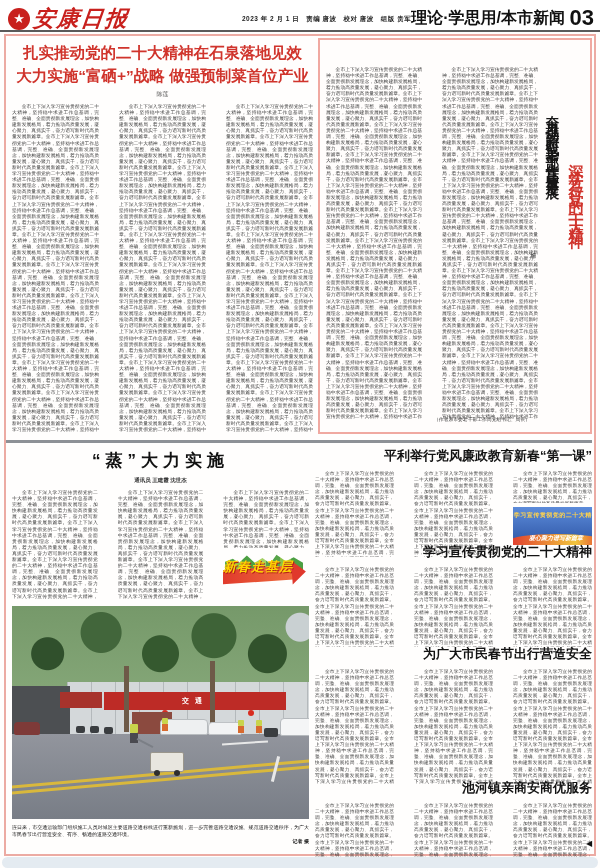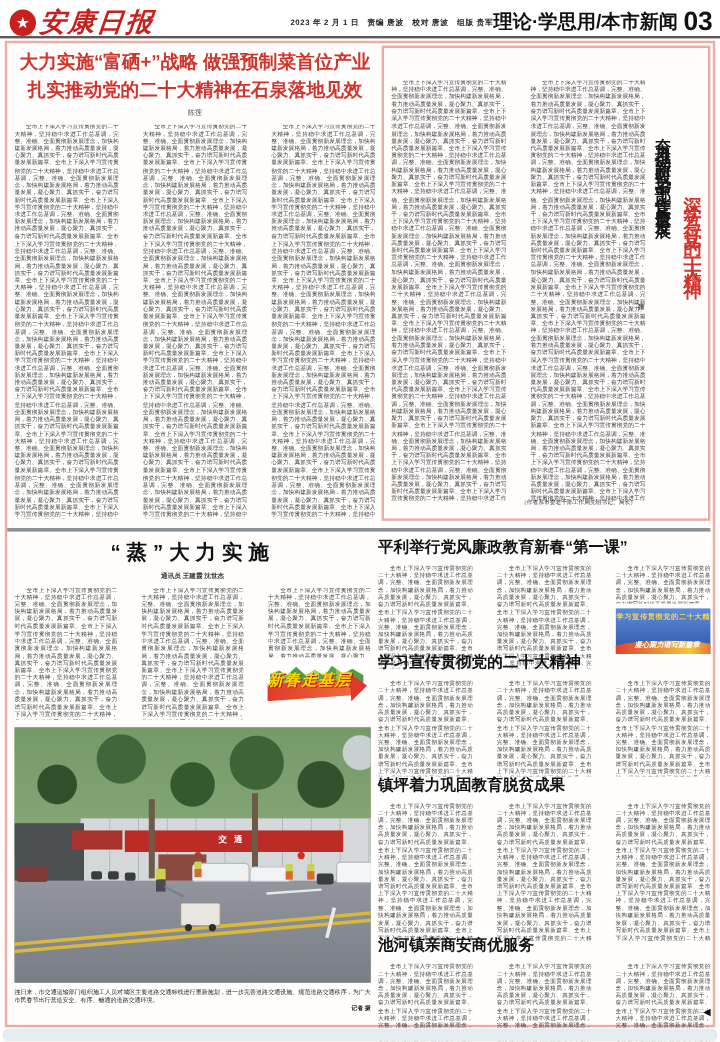--- a/index.html
+++ b/index.html
@@ -90,21 +90,21 @@
   .machine { position:absolute; left:138px; top:146px; width:34px; height:20px; background:#e8e6df; border:1px solid #9a968c; border-radius:2px; }
   .machine:before { content:""; position:absolute; left:3px; bottom:-5px; width:6px; height:6px; border-radius:50%; background:#2e2e2e; }
   .machine:after { content:""; position:absolute; right:3px; bottom:-5px; width:6px; height:6px; border-radius:50%; background:#2e2e2e; }
   .handle { position:absolute; left:124px; top:136px; width:18px; height:2px; background:#7b7f86; transform:rotate(28deg); }
 
   .caption { position:absolute; left:12px; top:824px; width:297px; font-size:5px; line-height:7px; color:#222; text-align:justify; word-break:break-all; }
   .caption .credit { display:block; text-align:right; font-weight:bold; }
 
   
   .ra { position:absolute; left:315px; width:277px; }
-  .ra .t { text-align:left; font-size:13px; font-weight:bold; color:#131313; white-space:nowrap; }
+  .ra .t { text-align:right; font-size:13px; font-weight:bold; color:#131313; white-space:nowrap; }
   .ra .cols { margin-top:6px; }
   .ra .cols .col { font-size:4.7px; }
   .a1 { top:447px; } .a1 .cols { height:86px; }
   .a2 { top:543px; } .a2 .cols { height:80px; }
   .a3 { top:645px; } .a3 .cols { height:116px; }
   .a4 { top:779px; } .a4 .cols { height:72px; }
   .a1 .col3 { display:flex; flex-direction:column; }
   .a1 .col3 .g { flex:0 0 32px; overflow:hidden; }
 
   .study-banner { position:relative; width:86px; height:38px; margin-top:4px; background:linear-gradient(#5d8cda,#2d55a5); overflow:hidden; }
@@ -127,22 +127,22 @@
     <div class="dateline">2023 年 2 月 1 日　责编 唐波　校对 唐波　组版 贵军</div>
     <div class="section-title">
       <span>理论·学思用/本市新闻</span>
       <span class="page-no">03</span>
     </div>
   </div>
 
   <div class="frame"></div>
 
   <div class="art-main">
+    <div class="h">扎实推动党的二十大精神在石泉落地见效</div>
     <div class="h">大力实施“富硒+”战略 做强预制菜首位产业</div>
-    <div class="h">扎实推动党的二十大精神在石泉落地见效</div>
     <div class="by">陈莲</div>
     <div class="cols">
       <div class="col">　　全市上下深入学习宣传贯彻党的二十大精神，坚持稳中求进工作总基调，完整、准确、全面贯彻新发展理念，加快构建新发展格局，着力推动高质量发展，凝心聚力、真抓实干，奋力谱写新时代高质量发展新篇章。全市上下深入学习宣传贯彻党的二十大精神，坚持稳中求进工作总基调，完整、准确、全面贯彻新发展理念，加快构建新发展格局，着力推动高质量发展，凝心聚力、真抓实干，奋力谱写新时代高质量发展新篇章。全市上下深入学习宣传贯彻党的二十大精神，坚持稳中求进工作总基调，完整、准确、全面贯彻新发展理念，加快构建新发展格局，着力推动高质量发展，凝心聚力、真抓实干，奋力谱写新时代高质量发展新篇章。全市上下深入学习宣传贯彻党的二十大精神，坚持稳中求进工作总基调，完整、准确、全面贯彻新发展理念，加快构建新发展格局，着力推动高质量发展，凝心聚力、真抓实干，奋力谱写新时代高质量发展新篇章。全市上下深入学习宣传贯彻党的二十大精神，坚持稳中求进工作总基调，完整、准确、全面贯彻新发展理念，加快构建新发展格局，着力推动高质量发展，凝心聚力、真抓实干，奋力谱写新时代高质量发展新篇章。全市上下深入学习宣传贯彻党的二十大精神，坚持稳中求进工作总基调，完整、准确、全面贯彻新发展理念，加快构建新发展格局，着力推动高质量发展，凝心聚力、真抓实干，奋力谱写新时代高质量发展新篇章。全市上下深入学习宣传贯彻党的二十大精神，坚持稳中求进工作总基调，完整、准确、全面贯彻新发展理念，加快构建新发展格局，着力推动高质量发展，凝心聚力、真抓实干，奋力谱写新时代高质量发展新篇章。全市上下深入学习宣传贯彻党的二十大精神，坚持稳中求进工作总基调，完整、准确、全面贯彻新发展理念，加快构建新发展格局，着力推动高质量发展，凝心聚力、真抓实干，奋力谱写新时代高质量发展新篇章。全市上下深入学习宣传贯彻党的二十大精神，坚持稳中求进工作总基调，完整、准确、全面贯彻新发展理念，加快构建新发展格局，着力推动高质量发展，凝心聚力、真抓实干，奋力谱写新时代高质量发展新篇章。全市上下深入学习宣传贯彻党的二十大精神，坚持稳中求进工作总基调，完整、准确、全面贯彻新发展理念，加快构建新发展格局，着力推动高质量发展，凝心聚力、真抓实干，奋力谱写新时代高质量发展新篇章。全市上下深入学习宣传贯彻党的二十大精神，坚持稳中求进工作总基调，完整、准确、全面贯彻新发展理念，加快构建新发展格局，着力推动高质量发展，凝心聚力、真抓实干，奋力谱写新时代高质量发展新篇章。全市上下深入学习宣传贯彻党的二十大精神，坚持稳中求进工作总基调，完整、准确、全面贯彻新发展理念，加快构建新发展格局，着力推动高质量发展，凝心聚力、真抓实干，奋力谱写新时代高质量发展新篇章。全市上下深入学习宣传贯彻党的二十大精神，坚持稳中求进工作总基调，完整、准确、全面贯彻新发展理念，加快构建新发展格局，着力推动高质量发展，凝心聚力、真抓实干，奋力谱写新时代高质量发展新篇章。</div>
       <div class="col">　　全市上下深入学习宣传贯彻党的二十大精神，坚持稳中求进工作总基调，完整、准确、全面贯彻新发展理念，加快构建新发展格局，着力推动高质量发展，凝心聚力、真抓实干，奋力谱写新时代高质量发展新篇章。全市上下深入学习宣传贯彻党的二十大精神，坚持稳中求进工作总基调，完整、准确、全面贯彻新发展理念，加快构建新发展格局，着力推动高质量发展，凝心聚力、真抓实干，奋力谱写新时代高质量发展新篇章。全市上下深入学习宣传贯彻党的二十大精神，坚持稳中求进工作总基调，完整、准确、全面贯彻新发展理念，加快构建新发展格局，着力推动高质量发展，凝心聚力、真抓实干，奋力谱写新时代高质量发展新篇章。全市上下深入学习宣传贯彻党的二十大精神，坚持稳中求进工作总基调，完整、准确、全面贯彻新发展理念，加快构建新发展格局，着力推动高质量发展，凝心聚力、真抓实干，奋力谱写新时代高质量发展新篇章。全市上下深入学习宣传贯彻党的二十大精神，坚持稳中求进工作总基调，完整、准确、全面贯彻新发展理念，加快构建新发展格局，着力推动高质量发展，凝心聚力、真抓实干，奋力谱写新时代高质量发展新篇章。全市上下深入学习宣传贯彻党的二十大精神，坚持稳中求进工作总基调，完整、准确、全面贯彻新发展理念，加快构建新发展格局，着力推动高质量发展，凝心聚力、真抓实干，奋力谱写新时代高质量发展新篇章。全市上下深入学习宣传贯彻党的二十大精神，坚持稳中求进工作总基调，完整、准确、全面贯彻新发展理念，加快构建新发展格局，着力推动高质量发展，凝心聚力、真抓实干，奋力谱写新时代高质量发展新篇章。全市上下深入学习宣传贯彻党的二十大精神，坚持稳中求进工作总基调，完整、准确、全面贯彻新发展理念，加快构建新发展格局，着力推动高质量发展，凝心聚力、真抓实干，奋力谱写新时代高质量发展新篇章。全市上下深入学习宣传贯彻党的二十大精神，坚持稳中求进工作总基调，完整、准确、全面贯彻新发展理念，加快构建新发展格局，着力推动高质量发展，凝心聚力、真抓实干，奋力谱写新时代高质量发展新篇章。全市上下深入学习宣传贯彻党的二十大精神，坚持稳中求进工作总基调，完整、准确、全面贯彻新发展理念，加快构建新发展格局，着力推动高质量发展，凝心聚力、真抓实干，奋力谱写新时代高质量发展新篇章。全市上下深入学习宣传贯彻党的二十大精神，坚持稳中求进工作总基调，完整、准确、全面贯彻新发展理念，加快构建新发展格局，着力推动高质量发展，凝心聚力、真抓实干，奋力谱写新时代高质量发展新篇章。全市上下深入学习宣传贯彻党的二十大精神，坚持稳中求进工作总基调，完整、准确、全面贯彻新发展理念，加快构建新发展格局，着力推动高质量发展，凝心聚力、真抓实干，奋力谱写新时代高质量发展新篇章。全市上下深入学习宣传贯彻党的二十大精神，坚持稳中求进工作总基调，完整、准确、全面贯彻新发展理念，加快构建新发展格局，着力推动高质量发展，凝心聚力、真抓实干，奋力谱写新时代高质量发展新篇章。</div>
       <div class="col">　　全市上下深入学习宣传贯彻党的二十大精神，坚持稳中求进工作总基调，完整、准确、全面贯彻新发展理念，加快构建新发展格局，着力推动高质量发展，凝心聚力、真抓实干，奋力谱写新时代高质量发展新篇章。全市上下深入学习宣传贯彻党的二十大精神，坚持稳中求进工作总基调，完整、准确、全面贯彻新发展理念，加快构建新发展格局，着力推动高质量发展，凝心聚力、真抓实干，奋力谱写新时代高质量发展新篇章。全市上下深入学习宣传贯彻党的二十大精神，坚持稳中求进工作总基调，完整、准确、全面贯彻新发展理念，加快构建新发展格局，着力推动高质量发展，凝心聚力、真抓实干，奋力谱写新时代高质量发展新篇章。全市上下深入学习宣传贯彻党的二十大精神，坚持稳中求进工作总基调，完整、准确、全面贯彻新发展理念，加快构建新发展格局，着力推动高质量发展，凝心聚力、真抓实干，奋力谱写新时代高质量发展新篇章。全市上下深入学习宣传贯彻党的二十大精神，坚持稳中求进工作总基调，完整、准确、全面贯彻新发展理念，加快构建新发展格局，着力推动高质量发展，凝心聚力、真抓实干，奋力谱写新时代高质量发展新篇章。全市上下深入学习宣传贯彻党的二十大精神，坚持稳中求进工作总基调，完整、准确、全面贯彻新发展理念，加快构建新发展格局，着力推动高质量发展，凝心聚力、真抓实干，奋力谱写新时代高质量发展新篇章。全市上下深入学习宣传贯彻党的二十大精神，坚持稳中求进工作总基调，完整、准确、全面贯彻新发展理念，加快构建新发展格局，着力推动高质量发展，凝心聚力、真抓实干，奋力谱写新时代高质量发展新篇章。全市上下深入学习宣传贯彻党的二十大精神，坚持稳中求进工作总基调，完整、准确、全面贯彻新发展理念，加快构建新发展格局，着力推动高质量发展，凝心聚力、真抓实干，奋力谱写新时代高质量发展新篇章。全市上下深入学习宣传贯彻党的二十大精神，坚持稳中求进工作总基调，完整、准确、全面贯彻新发展理念，加快构建新发展格局，着力推动高质量发展，凝心聚力、真抓实干，奋力谱写新时代高质量发展新篇章。全市上下深入学习宣传贯彻党的二十大精神，坚持稳中求进工作总基调，完整、准确、全面贯彻新发展理念，加快构建新发展格局，着力推动高质量发展，凝心聚力、真抓实干，奋力谱写新时代高质量发展新篇章。全市上下深入学习宣传贯彻党的二十大精神，坚持稳中求进工作总基调，完整、准确、全面贯彻新发展理念，加快构建新发展格局，着力推动高质量发展，凝心聚力、真抓实干，奋力谱写新时代高质量发展新篇章。全市上下深入学习宣传贯彻党的二十大精神，坚持稳中求进工作总基调，完整、准确、全面贯彻新发展理念，加快构建新发展格局，着力推动高质量发展，凝心聚力、真抓实干，奋力谱写新时代高质量发展新篇章。全市上下深入学习宣传贯彻党的二十大精神，坚持稳中求进工作总基调，完整、准确、全面贯彻新发展理念，加快构建新发展格局，着力推动高质量发展，凝心聚力、真抓实干，奋力谱写新时代高质量发展新篇章。</div>
     </div>
   </div>
 
   <div class="box">
     <div class="box-cols cols">
@@ -242,21 +242,21 @@
   <div class="ra a2">
     <div class="t">学习宣传贯彻党的二十大精神</div>
     <div class="cols">
       <div class="col">　　全市上下深入学习宣传贯彻党的二十大精神，坚持稳中求进工作总基调，完整、准确、全面贯彻新发展理念，加快构建新发展格局，着力推动高质量发展，凝心聚力、真抓实干，奋力谱写新时代高质量发展新篇章。全市上下深入学习宣传贯彻党的二十大精神，坚持稳中求进工作总基调，完整、准确、全面贯彻新发展理念，加快构建新发展格局，着力推动高质量发展，凝心聚力、真抓实干，奋力谱写新时代高质量发展新篇章。全市上下深入学习宣传贯彻党的二十大精神，坚持稳中求进工作总基调，完整、准确、全面贯彻新发展理念，加快构建新发展格局，着力推动高质量发展，凝心聚力、真抓实干，奋力谱写新时代高质量发展新篇章。</div>
       <div class="col">　　全市上下深入学习宣传贯彻党的二十大精神，坚持稳中求进工作总基调，完整、准确、全面贯彻新发展理念，加快构建新发展格局，着力推动高质量发展，凝心聚力、真抓实干，奋力谱写新时代高质量发展新篇章。全市上下深入学习宣传贯彻党的二十大精神，坚持稳中求进工作总基调，完整、准确、全面贯彻新发展理念，加快构建新发展格局，着力推动高质量发展，凝心聚力、真抓实干，奋力谱写新时代高质量发展新篇章。全市上下深入学习宣传贯彻党的二十大精神，坚持稳中求进工作总基调，完整、准确、全面贯彻新发展理念，加快构建新发展格局，着力推动高质量发展，凝心聚力、真抓实干，奋力谱写新时代高质量发展新篇章。</div>
       <div class="col">　　全市上下深入学习宣传贯彻党的二十大精神，坚持稳中求进工作总基调，完整、准确、全面贯彻新发展理念，加快构建新发展格局，着力推动高质量发展，凝心聚力、真抓实干，奋力谱写新时代高质量发展新篇章。全市上下深入学习宣传贯彻党的二十大精神，坚持稳中求进工作总基调，完整、准确、全面贯彻新发展理念，加快构建新发展格局，着力推动高质量发展，凝心聚力、真抓实干，奋力谱写新时代高质量发展新篇章。全市上下深入学习宣传贯彻党的二十大精神，坚持稳中求进工作总基调，完整、准确、全面贯彻新发展理念，加快构建新发展格局，着力推动高质量发展，凝心聚力、真抓实干，奋力谱写新时代高质量发展新篇章。</div>
     </div>
   </div>
 
   <div class="ra a3">
-    <div class="t">镇坪着力巩固教育脱贫成果</div>
+    <div class="t">为广大市民春节出行营造安全</div>
     <div class="cols">
       <div class="col">　　全市上下深入学习宣传贯彻党的二十大精神，坚持稳中求进工作总基调，完整、准确、全面贯彻新发展理念，加快构建新发展格局，着力推动高质量发展，凝心聚力、真抓实干，奋力谱写新时代高质量发展新篇章。全市上下深入学习宣传贯彻党的二十大精神，坚持稳中求进工作总基调，完整、准确、全面贯彻新发展理念，加快构建新发展格局，着力推动高质量发展，凝心聚力、真抓实干，奋力谱写新时代高质量发展新篇章。全市上下深入学习宣传贯彻党的二十大精神，坚持稳中求进工作总基调，完整、准确、全面贯彻新发展理念，加快构建新发展格局，着力推动高质量发展，凝心聚力、真抓实干，奋力谱写新时代高质量发展新篇章。全市上下深入学习宣传贯彻党的二十大精神，坚持稳中求进工作总基调，完整、准确、全面贯彻新发展理念，加快构建新发展格局，着力推动高质量发展，凝心聚力、真抓实干，奋力谱写新时代高质量发展新篇章。</div>
       <div class="col">　　全市上下深入学习宣传贯彻党的二十大精神，坚持稳中求进工作总基调，完整、准确、全面贯彻新发展理念，加快构建新发展格局，着力推动高质量发展，凝心聚力、真抓实干，奋力谱写新时代高质量发展新篇章。全市上下深入学习宣传贯彻党的二十大精神，坚持稳中求进工作总基调，完整、准确、全面贯彻新发展理念，加快构建新发展格局，着力推动高质量发展，凝心聚力、真抓实干，奋力谱写新时代高质量发展新篇章。全市上下深入学习宣传贯彻党的二十大精神，坚持稳中求进工作总基调，完整、准确、全面贯彻新发展理念，加快构建新发展格局，着力推动高质量发展，凝心聚力、真抓实干，奋力谱写新时代高质量发展新篇章。全市上下深入学习宣传贯彻党的二十大精神，坚持稳中求进工作总基调，完整、准确、全面贯彻新发展理念，加快构建新发展格局，着力推动高质量发展，凝心聚力、真抓实干，奋力谱写新时代高质量发展新篇章。</div>
       <div class="col">　　全市上下深入学习宣传贯彻党的二十大精神，坚持稳中求进工作总基调，完整、准确、全面贯彻新发展理念，加快构建新发展格局，着力推动高质量发展，凝心聚力、真抓实干，奋力谱写新时代高质量发展新篇章。全市上下深入学习宣传贯彻党的二十大精神，坚持稳中求进工作总基调，完整、准确、全面贯彻新发展理念，加快构建新发展格局，着力推动高质量发展，凝心聚力、真抓实干，奋力谱写新时代高质量发展新篇章。全市上下深入学习宣传贯彻党的二十大精神，坚持稳中求进工作总基调，完整、准确、全面贯彻新发展理念，加快构建新发展格局，着力推动高质量发展，凝心聚力、真抓实干，奋力谱写新时代高质量发展新篇章。全市上下深入学习宣传贯彻党的二十大精神，坚持稳中求进工作总基调，完整、准确、全面贯彻新发展理念，加快构建新发展格局，着力推动高质量发展，凝心聚力、真抓实干，奋力谱写新时代高质量发展新篇章。</div>
     </div>
   </div>
 
   <div class="ra a4">
     <div class="t">池河镇亲商安商优服务</div>
     <div class="cols">

